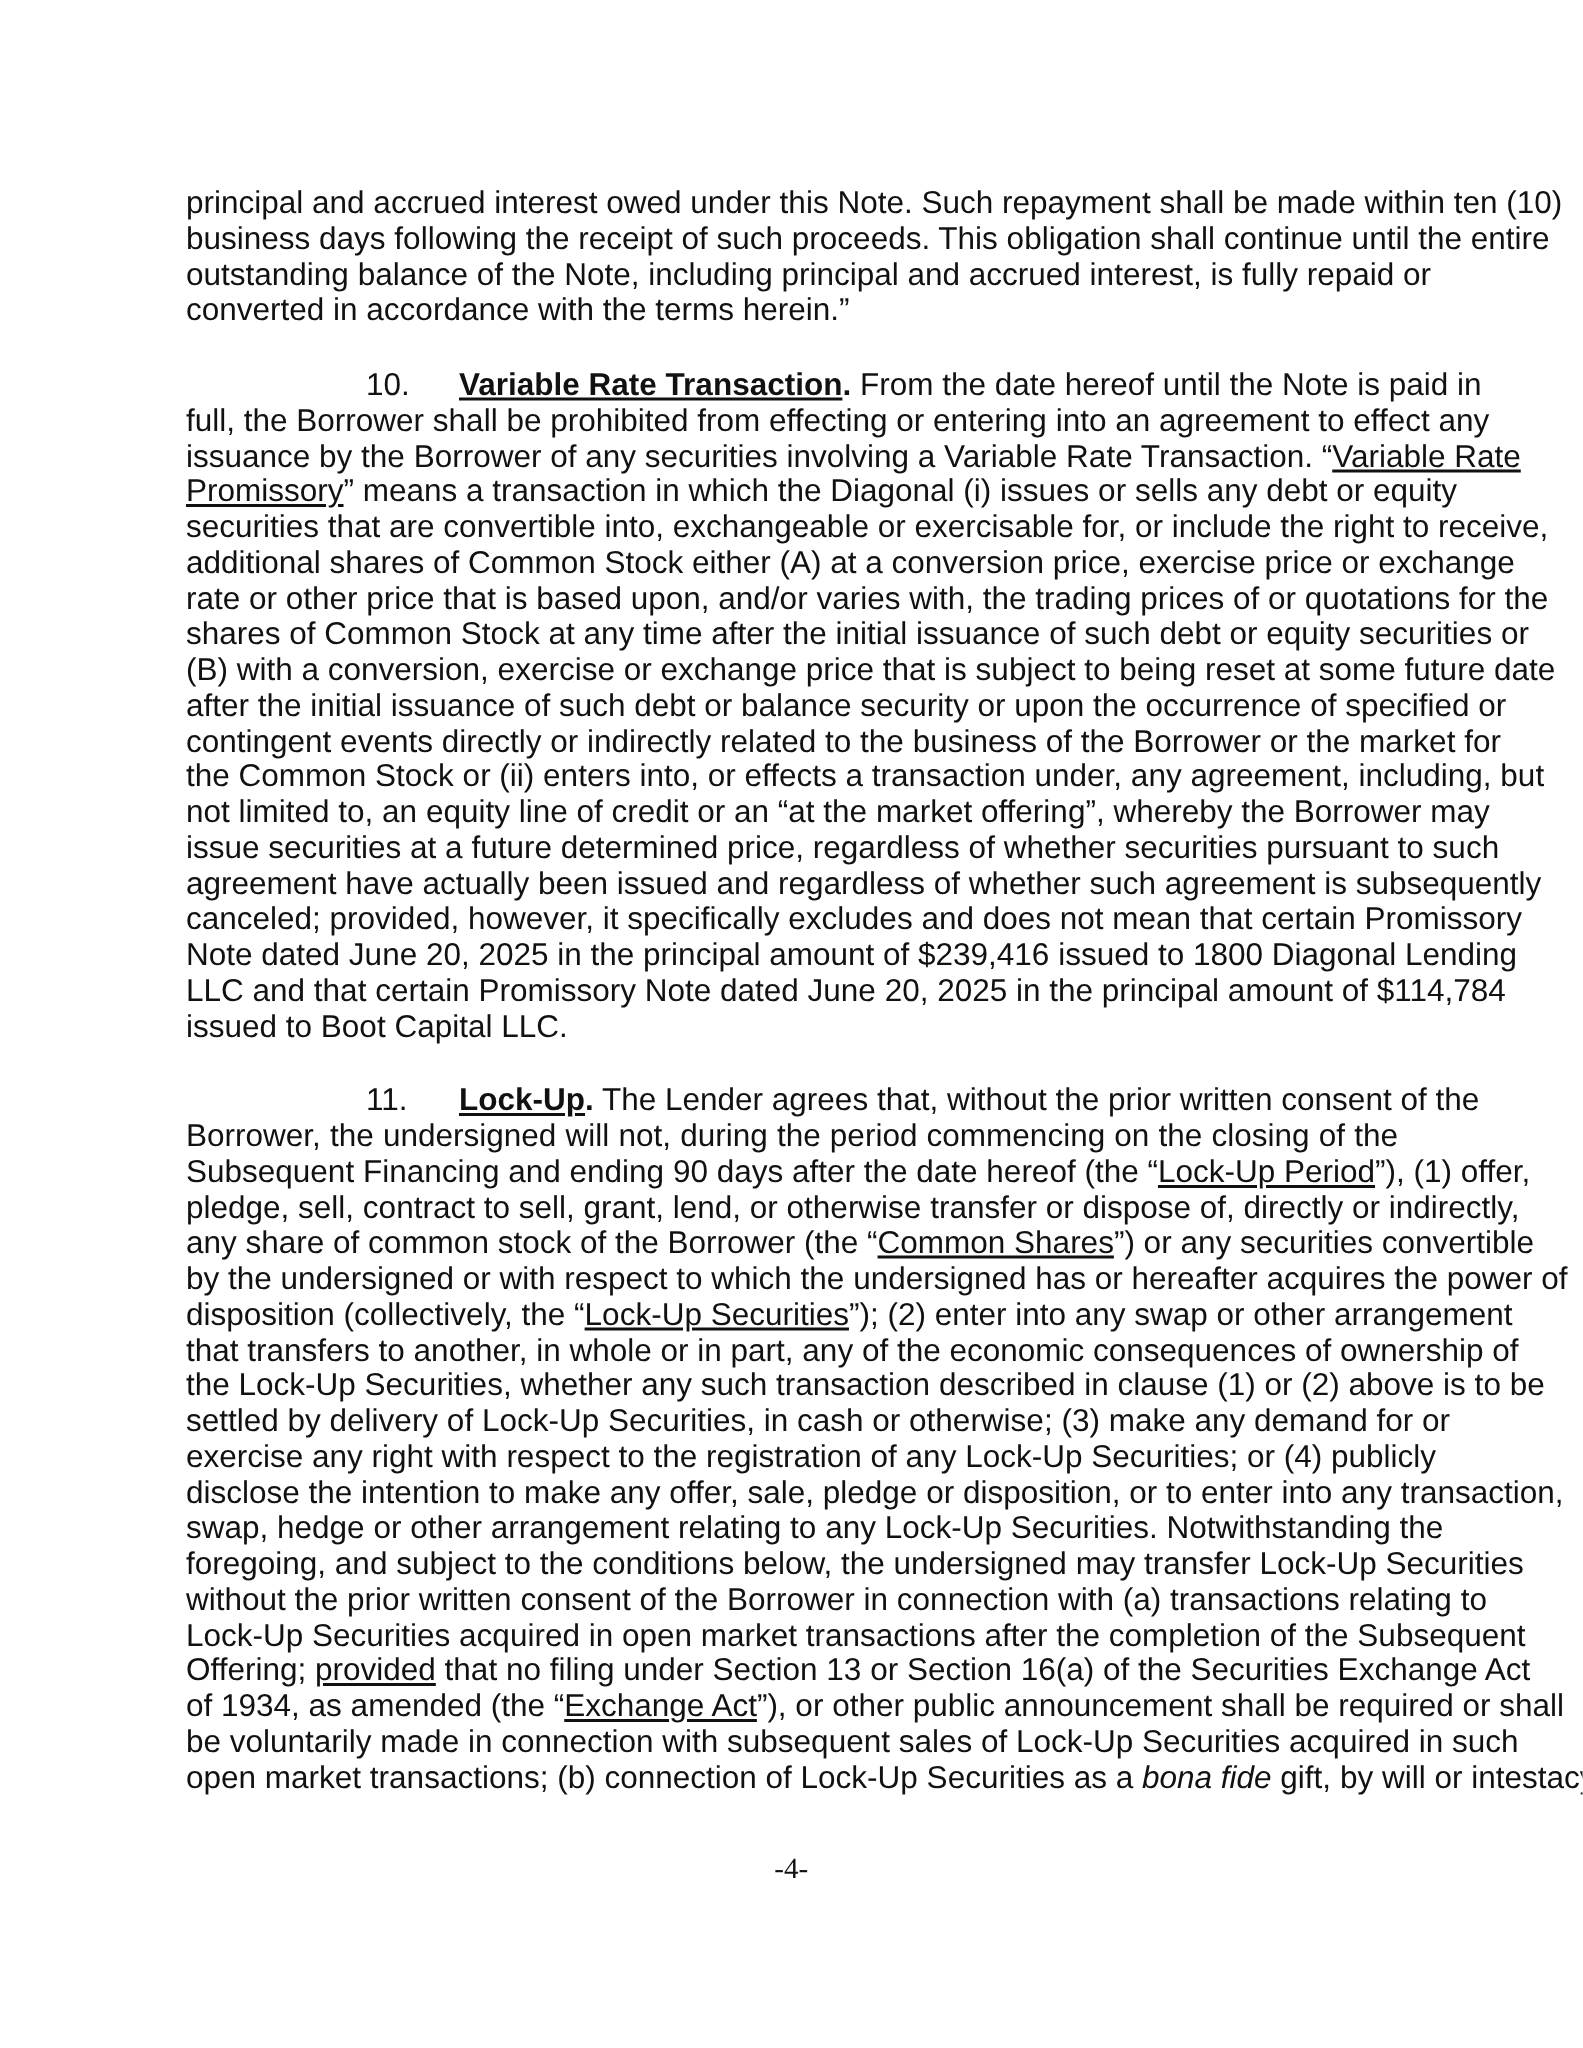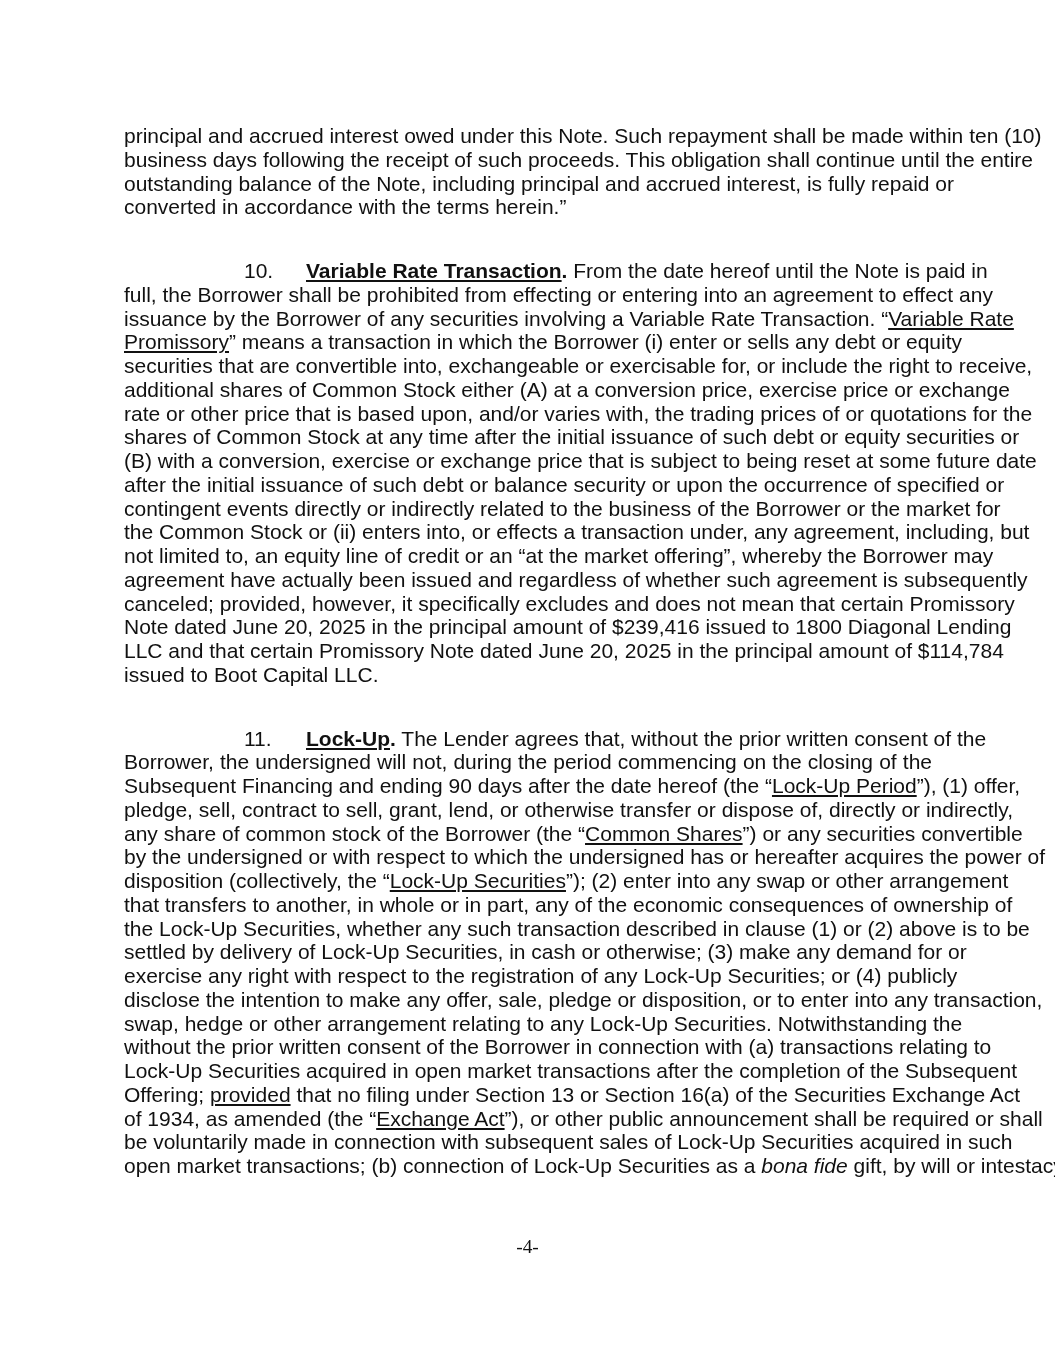--- a/index.html
+++ b/index.html
@@ -3,21 +3,21 @@
 <meta charset="utf-8">
 <style>
   html, body { margin: 0; padding: 0; background: #ffffff; }
   body { width: 1055px; height: 1365px; position: relative; overflow: hidden; }
   .page {
     position: absolute; left: 124px; top: 124px; width: 808px;
     font-family: Liberation Sans, sans-serif;
     font-size: 21px; line-height: 23.75px; color: #111111;
   }
   .para { text-align: justify; margin: 0; }
-  .para + .para { margin-top: 40px; }
+  .para + .para { margin-top: 26px; }
   .line { display: block; text-align: justify; text-align-last: justify; white-space: nowrap; height: 23.75px; }
   .line.last { text-align-last: left; }
   .num { display: inline-block; padding-left: 120px; width: 62px; }
   .heading { font-weight: bold; text-decoration: underline; }
   .u { text-decoration: underline; }
   .i { font-style: italic; }
   .footer {
     position: absolute; left: 0; width: 1055px; top: 1236px; text-align: center;
     font-family: "Liberation Serif", serif; font-size: 19.4px; color: #111111;
   }
@@ -31,30 +31,31 @@
     <span class="line">principal and accrued interest owed under this Note. Such repayment shall be made within ten (10)</span>
     <span class="line">business days following the receipt of such proceeds. This obligation shall continue until the entire</span>
     <span class="line">outstanding balance of the Note, including principal and accrued interest, is fully repaid or</span>
     <span class="line last">converted in accordance with the terms herein.”</span>
   </div>
 
   <div class="para">
     <span class="line"><span class="num">10.</span><span class="heading">Variable Rate Transaction</span><b>.</b><span> From the date hereof until the Note is paid in</span></span>
     <span class="line">full, the Borrower shall be prohibited from effecting or entering into an agreement to effect any</span>
     <span class="line"><span>issuance by the Borrower of any securities involving a Variable Rate Transaction. “</span><span class="u">Variable Rate</span></span>
-    <span class="line"><span class="u">Promissory</span><span>” means a transaction in which the Borrower (i) enter or sells any debt or equity</span></span>
+    <span class="line"><span class="u">Promissory</span><span>” means a transaction in which the Diagonal (i) issues or sells any debt or equity</span></span>
     <span class="line">securities that are convertible into, exchangeable or exercisable for, or include the right to receive,</span>
     <span class="line">additional shares of Common Stock either (A) at a conversion price, exercise price or exchange</span>
     <span class="line">rate or other price that is based upon, and/or varies with, the trading prices of or quotations for the</span>
     <span class="line last">shares of Common Stock at any time after the initial issuance of such debt or equity securities or</span>
     <span class="line">(B) with a conversion, exercise or exchange price that is subject to being reset at some future date</span>
     <span class="line">after the initial issuance of such debt or balance security or upon the occurrence of specified or</span>
     <span class="line">contingent events directly or indirectly related to the business of the Borrower or the market for</span>
     <span class="line">the Common Stock or (ii) enters into, or effects a transaction under, any agreement, including, but</span>
     <span class="line">not limited to, an equity line of credit or an “at the market offering”, whereby the Borrower may</span>
+    <span class="line">issue securities at a future determined price, regardless of whether securities pursuant to such</span>
     <span class="line">agreement have actually been issued and regardless of whether such agreement is subsequently</span>
     <span class="line">canceled; provided, however, it specifically excludes and does not mean that certain Promissory</span>
     <span class="line">Note dated June 20, 2025 in the principal amount of $239,416 issued to 1800 Diagonal Lending</span>
     <span class="line">LLC and that certain Promissory Note dated June 20, 2025 in the principal amount of $114,784</span>
     <span class="line last">issued to Boot Capital LLC.</span>
   </div>
 
   <div class="para">
     <span class="line"><span class="num">11.</span><span class="heading">Lock-Up</span><b>.</b><span> The Lender agrees that, without the prior written consent of the</span></span>
     <span class="line">Borrower, the undersigned will not, during the period commencing on the closing of the</span>
@@ -62,20 +63,21 @@
     <span class="line">pledge, sell, contract to sell, grant, lend, or otherwise transfer or dispose of, directly or indirectly,</span>
     <span class="line"><span>any share of common stock of the Borrower (the “</span><span class="u">Common Shares</span><span>”) or any securities convertible</span></span>
     <span class="line">by the undersigned or with respect to which the undersigned has or hereafter acquires the power of</span>
     <span class="line"><span>disposition (collectively, the “</span><span class="u">Lock-Up Securities</span><span>”); (2) enter into any swap or other arrangement</span></span>
     <span class="line">that transfers to another, in whole or in part, any of the economic consequences of ownership of</span>
     <span class="line">the Lock-Up Securities, whether any such transaction described in clause (1) or (2) above is to be</span>
     <span class="line">settled by delivery of Lock-Up Securities, in cash or otherwise; (3) make any demand for or</span>
     <span class="line">exercise any right with respect to the registration of any Lock-Up Securities; or (4) publicly</span>
     <span class="line">disclose the intention to make any offer, sale, pledge or disposition, or to enter into any transaction,</span>
     <span class="line">swap, hedge or other arrangement relating to any Lock-Up Securities. Notwithstanding the</span>
+    <span class="line">foregoing, and subject to the conditions below, the undersigned may transfer Lock-Up Securities</span>
     <span class="line">without the prior written consent of the Borrower in connection with (a) transactions relating to</span>
     <span class="line">Lock-Up Securities acquired in open market transactions after the completion of the Subsequent</span>
     <span class="line"><span>Offering; </span><span class="u">provided</span><span> that no filing under Section 13 or Section 16(a) of the Securities Exchange Act</span></span>
     <span class="line"><span>of 1934, as amended (the “</span><span class="u">Exchange Act</span><span>”), or other public announcement shall be required or shall</span></span>
     <span class="line">be voluntarily made in connection with subsequent sales of Lock-Up Securities acquired in such</span>
     <span class="line"><span>open market transactions; (b) connection of Lock-Up Securities as a </span><span class="i">bona fide</span><span> gift, by will or intestacy</span></span>
   </div>
 </div>
 
 <div class="footer">-4-</div>

